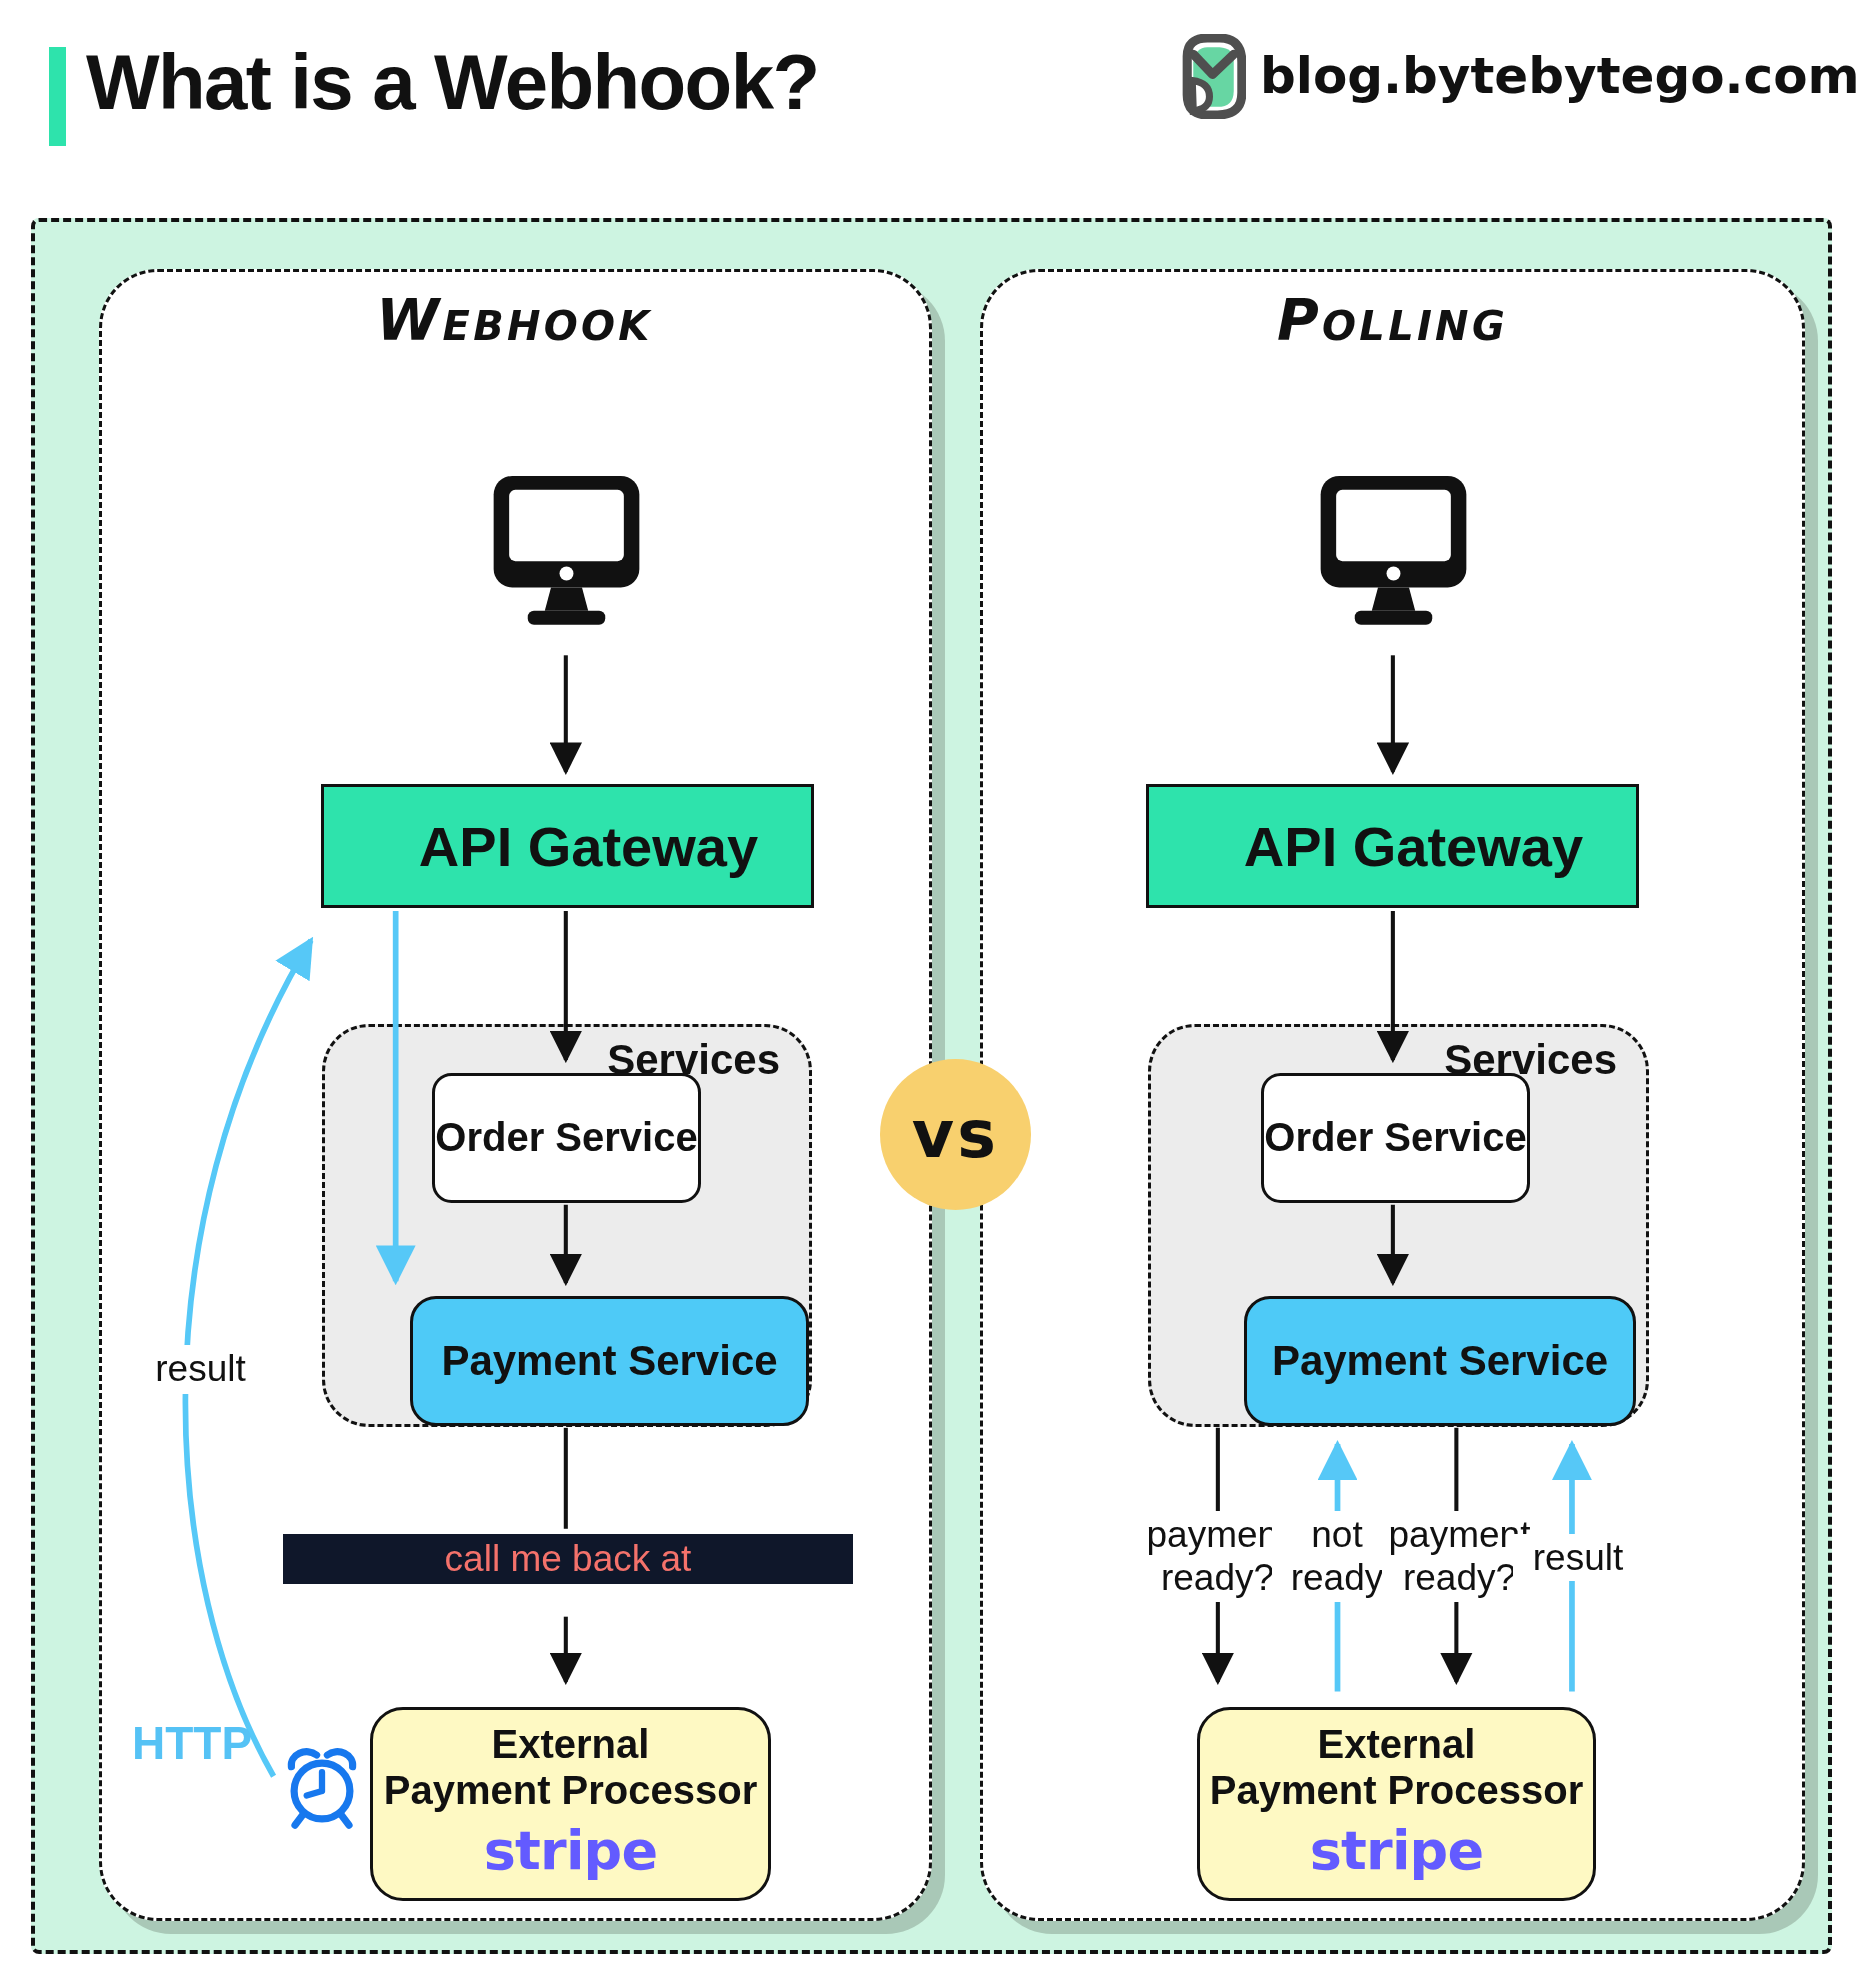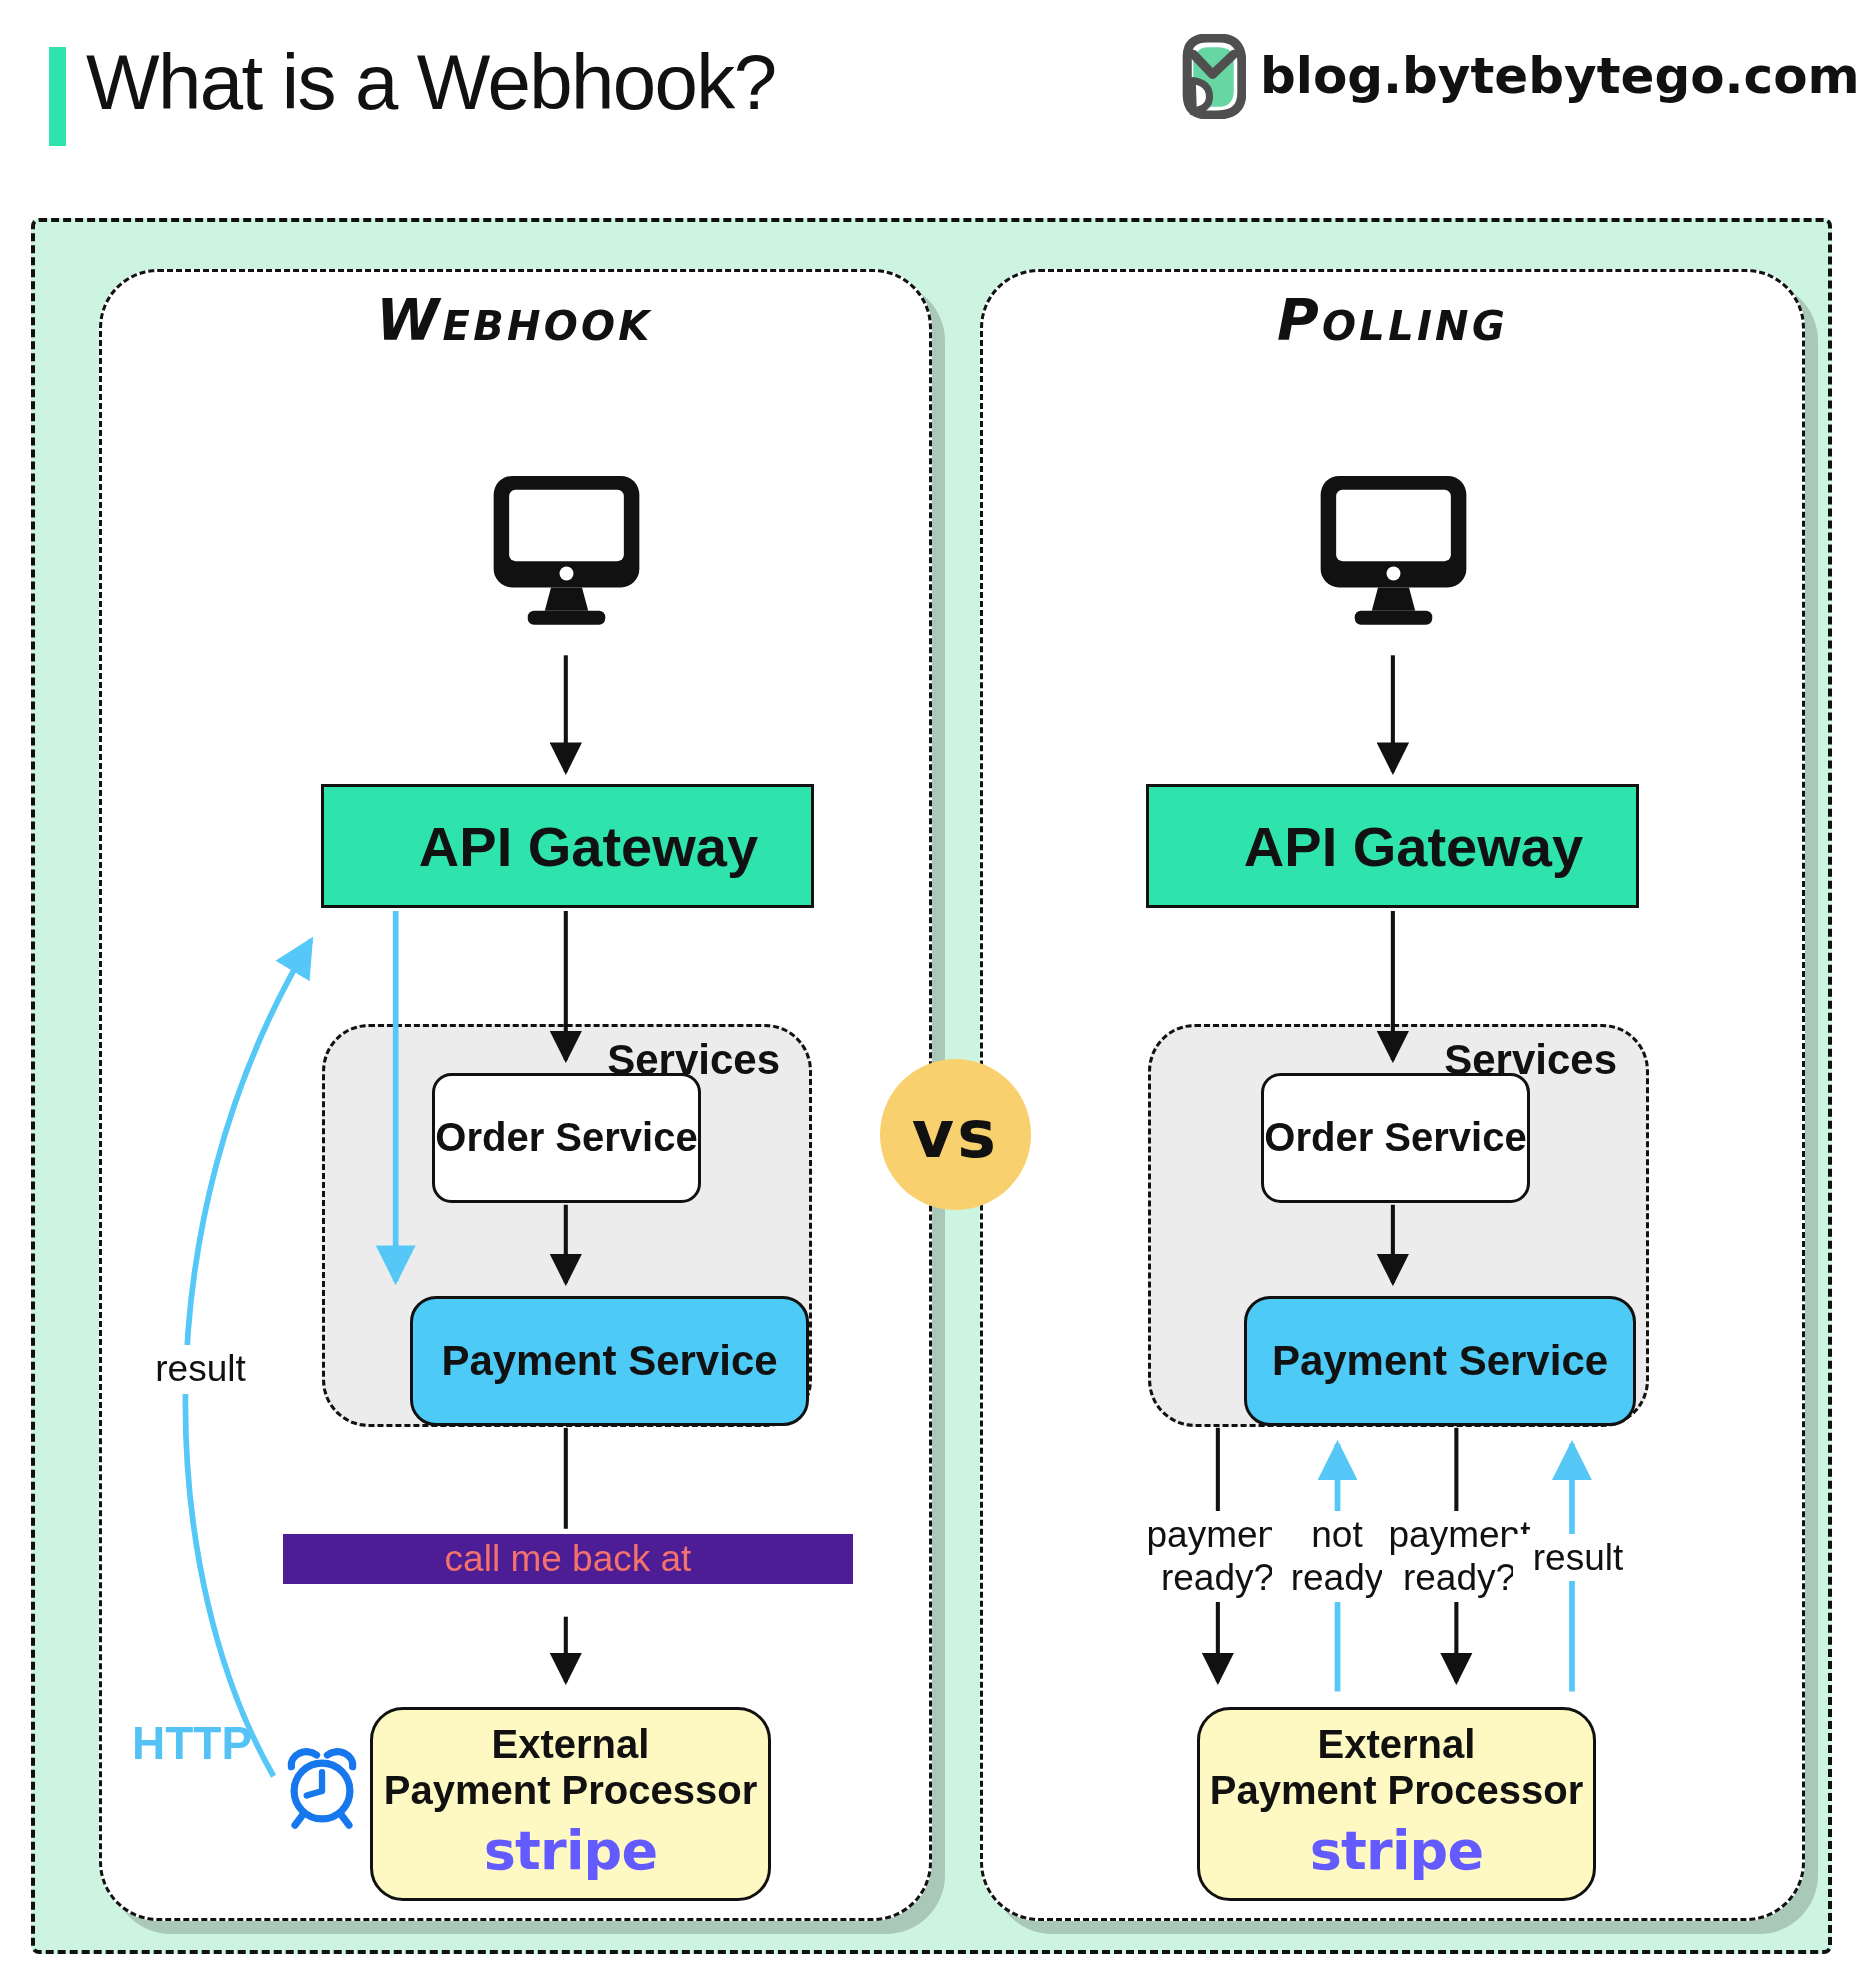--- a/index.html
+++ b/index.html
@@ -1,21 +1,21 @@
 <!DOCTYPE html>
 <html style="font-size:13px"><head>
 <meta charset="utf-8">
 <style>
   html,body{margin:0;padding:0;background:#ffffff;}
   .canvas{position:relative;width:1861px;height:1983px;background:#ffffff;overflow:hidden;
           font-family:"Liberation Sans",sans-serif;color:#111;}
 
   
   .accent-bar{position:absolute;left:49px;top:47px;width:17px;height:99px;background:#2ee3ac;}
-  .page-title{position:absolute;left:86px;top:37px;font-size:78px;font-weight:normal;
+  .page-title{position:absolute;left:86px;top:37px;font-size:78px;font-weight:bold;
               letter-spacing:-1.6px;white-space:nowrap;}
   .site-logo{position:absolute;left:1179px;top:34px;width:67px;height:85px;}
   .site-name{position:absolute;left:1260px;top:47px;font-size:50px;font-weight:600;
              font-family:"DejaVu Sans",sans-serif;white-space:nowrap;}
 
   
   .outer-box{position:absolute;left:31px;top:218px;width:1793px;height:1728px;
              background:#cdf4e1;border:4.1px dashed #111;border-radius:8.1px;}
 
   
@@ -56,21 +56,21 @@
             box-sizing:border-box;text-align:center;font-weight:bold;font-size:40px;
             line-height:1.16;padding-top:11px;z-index:10;margin-top:12px;}
   .ext-l{left:370px;top:1695px;width:401px;height:194px;}
   .ext-r{left:1197px;top:1695px;width:399px;height:194px;}
   .stripe-logo{display:block;margin-top:6.5px;font-size:54px;font-weight:bold;color:#635bff;
                letter-spacing:-0.8px;font-family:"DejaVu Sans",sans-serif;}
 
   
   .flabel{position:absolute;text-align:center;z-index:15;}
   .callback{left:283px;top:1534px;width:570px;font-size:37px;line-height:1.35;color:#f4726b;
-            background:#4c1d95;z-index:15;}
+            background:#0f172a;z-index:15;}
   .result-l{left:129px;top:1345px;width:143px;font-size:37px;background:#fff;padding:3.3px 0;}
   .http-l{left:132px;top:1716px;width:114px;font-size:46px;font-weight:bold;color:#55c2f5;text-align:center;}
   .arrow-label{font-size:37px;line-height:1.18;background:#fff;padding:1.6px 0;}
   .al-0{left:1140px;top:1511px;width:155px;}
   .al-1{left:1272px;top:1511px;width:130px;}
   .al-2{left:1382px;top:1511px;width:155px;}
   .al-3{left:1513px;top:1534px;width:130px;}
 
   
   .vs-badge{position:absolute;left:880px;top:1059px;width:151px;height:151px;border-radius:50%;

